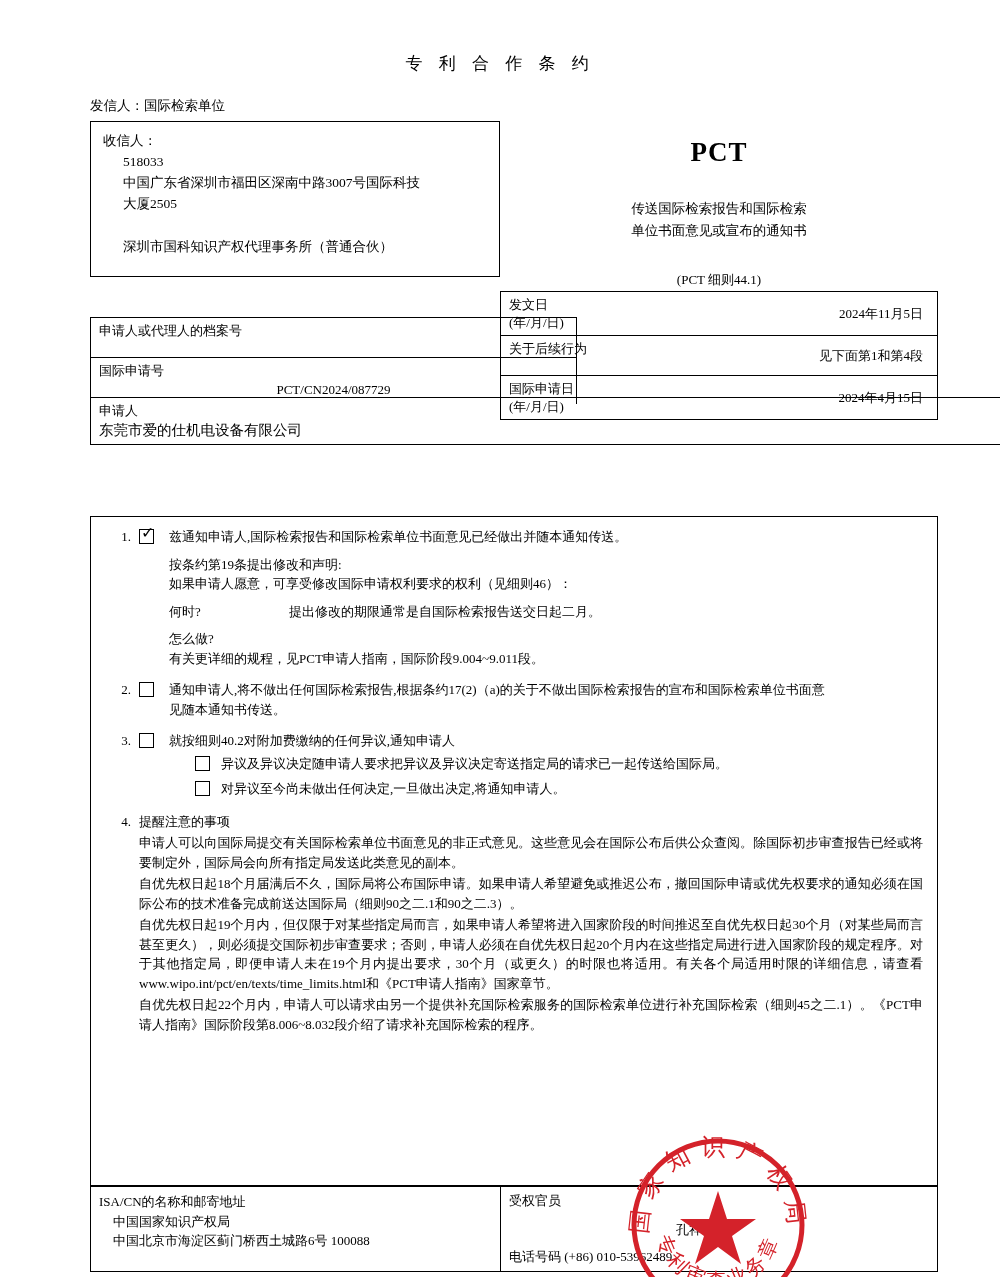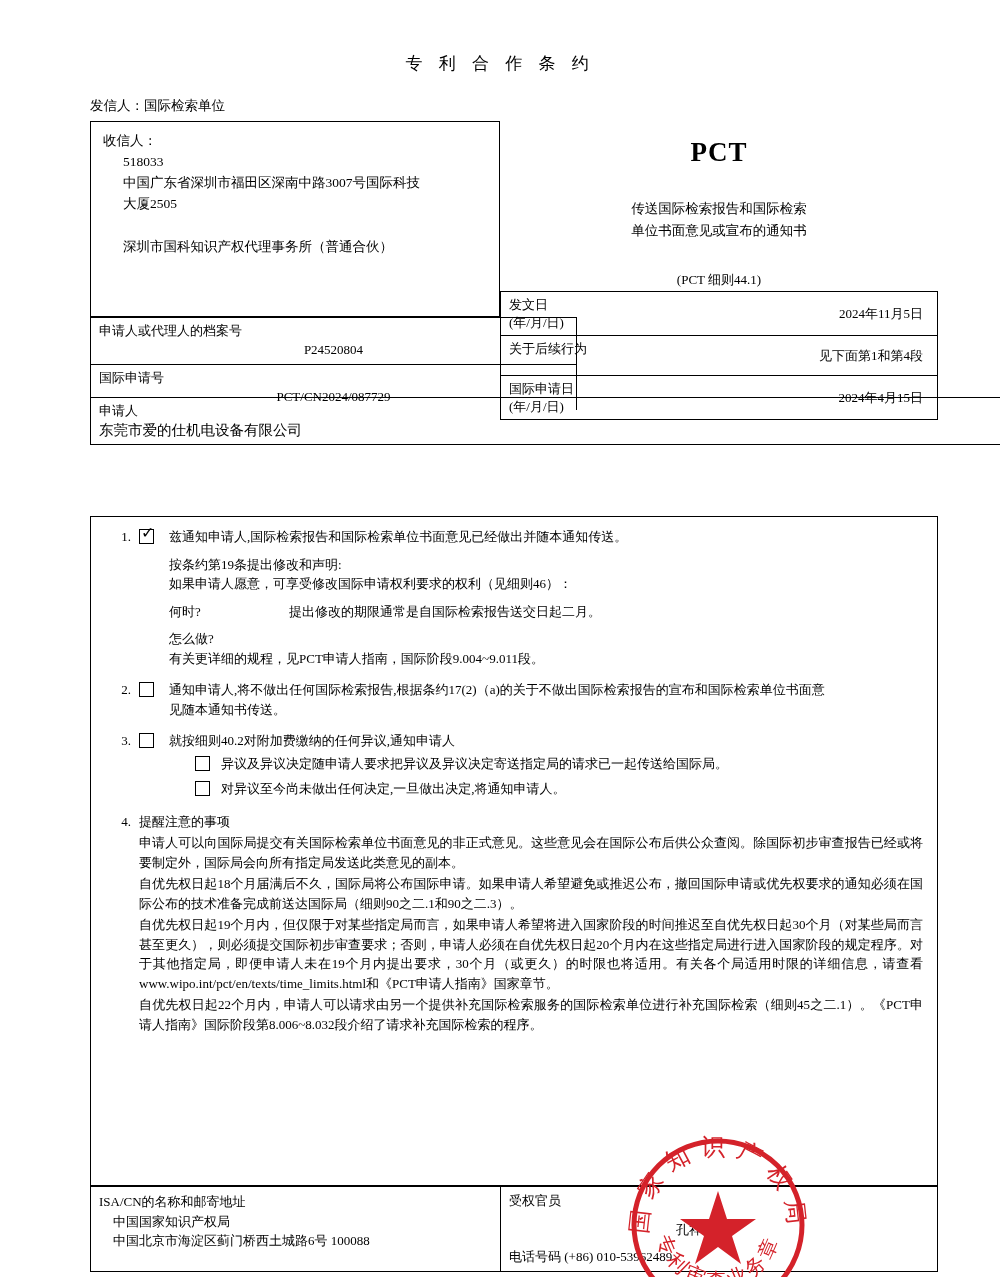--- a/index.html
+++ b/index.html
@@ -36,21 +36,21 @@
   }
   
   .top-block {
     position: relative;
     margin: 6px 62px 0 90px;
     width: 848px;
   }
   .addr-box {
     border: 1px solid #000;
     width: 410px;
-    height: 196px;
+    height: 156px;
     box-sizing: border-box;
     padding: 9px 12px;
     font-size: 13.5px;
     line-height: 1.55;
   }
   .addr-box .lbl { font-size: 13.5px; }
   .addr-box .ind { margin-left: 20px; }
   .addr-box .firm { margin-top: 22px; margin-left: 20px; }
 
   .pct-area {
@@ -277,21 +277,20 @@
           <div>国际申请日</div>
           <div>(年/月/日)</div>
         </div>
         <div class="fcell val">2024年4月15日</div>
       </div>
     </div>
 
     <div class="left-fields">
       <div class="lrow">
         <div>申请人或代理人的档案号</div>
-        <div class="lv">P24520804</div>
       </div>
       <div class="lrow">
         <div>国际申请号</div>
         <div class="lv">PCT/CN2024/087729</div>
       </div>
     </div>
 
     <div class="applicant-row">
       <div>申请人</div>
       <div class="av">东莞市爱的仕机电设备有限公司</div>

